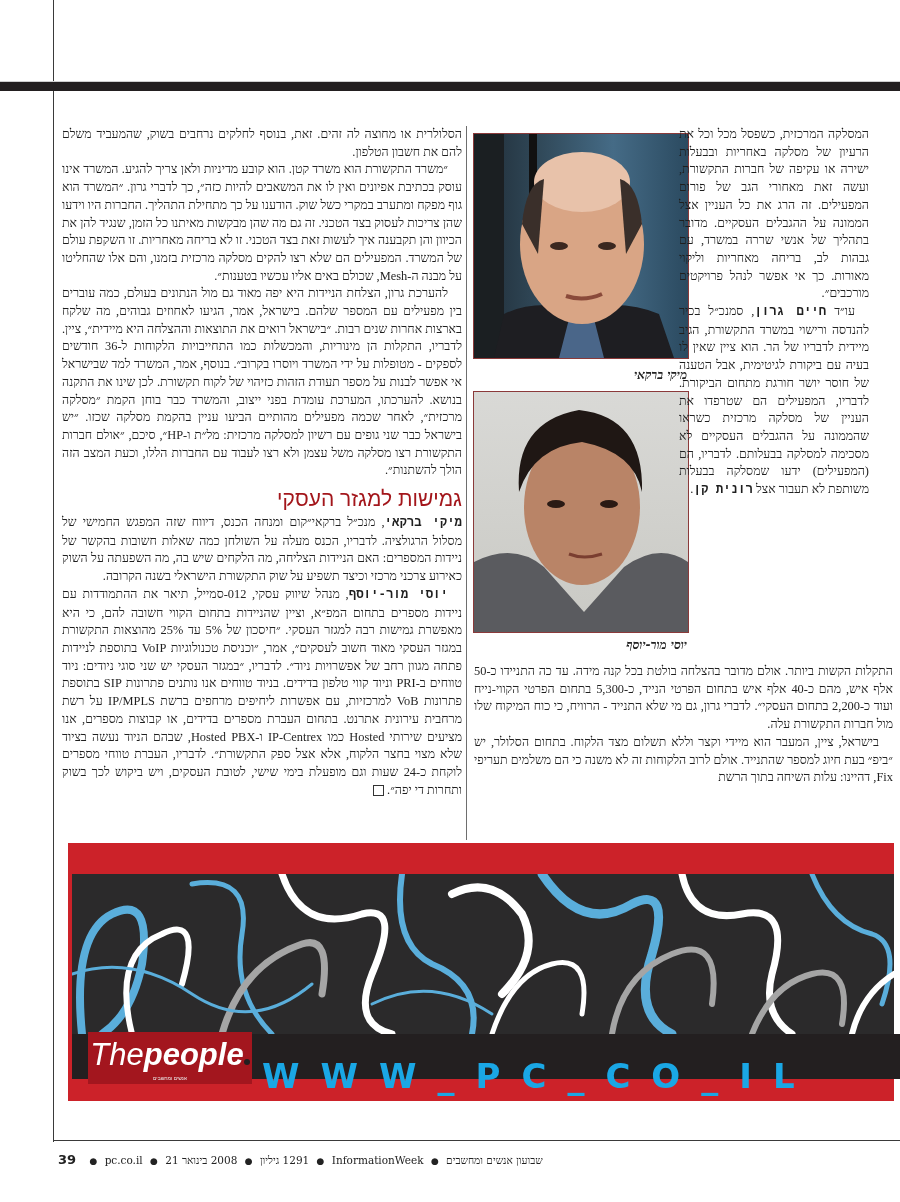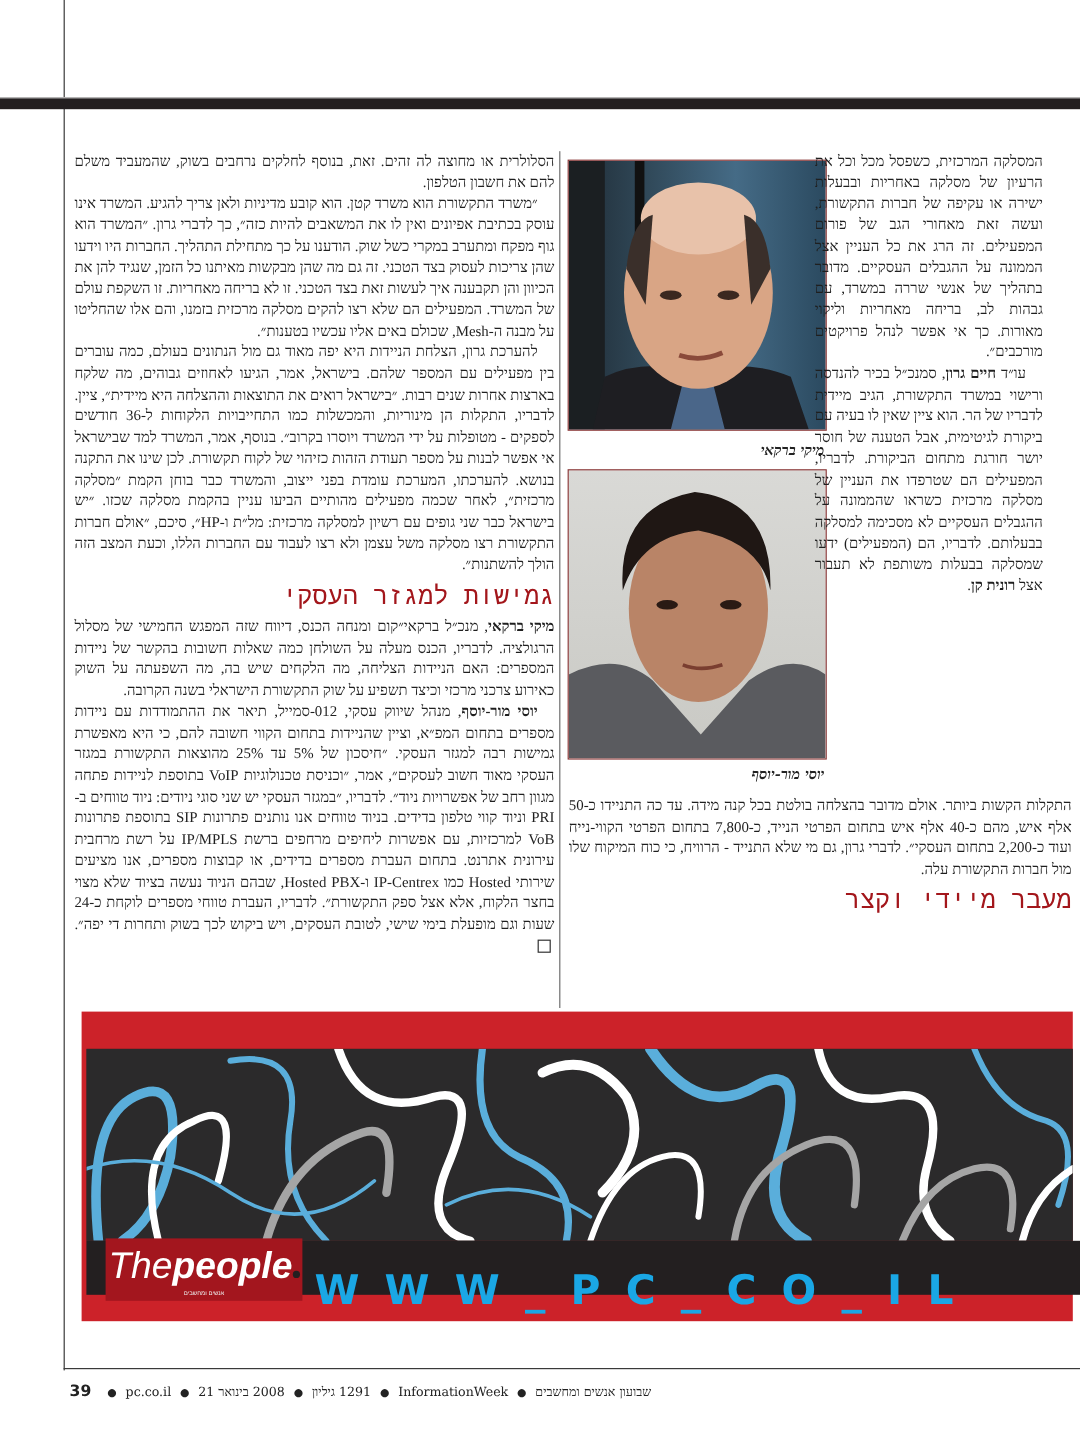--- a/index.html
+++ b/index.html
@@ -12,24 +12,24 @@
   .topbar { position:absolute; left:0; top:81px; width:900px; height:9px; background:#231f20; border-top:1px solid #cfcfcf; }
   .coldiv { position:absolute; left:466px; top:126px; width:1px; height:714px; background:#6e6e6e; }
 
   .col {
     position:absolute; direction:rtl; text-align:justify;
     font-family:"Liberation Serif", serif; font-size:12.4px; line-height:17.7px;
     color:#1f1f1f;
   }
   .col p { margin:0; text-indent:14px; }
   .col p.noind { text-indent:0; }
-  .col b { font-weight:bold; }
+  .col b { font-weight:bold;font-family:Liberation Mono, monospace; }
   .col h2 {
     margin:6px 0 2px 0; font-weight:normal; color:#a3161b;
-    font-family:Liberation Mono, monospace; font-size:21px; line-height:26px; text-align:right;
+    font-family:Liberation Sans, sans-serif; font-size:21px; line-height:26px; text-align:right;
   }
 
   #left-col { left:62px; top:126px; width:400px; }
   #right-top { left:679px; top:126px; width:190px; }
   #right-bottom { left:474px; top:663px; width:419px; }
 
   .photo { position:absolute; border:1px solid #8b3a3a; overflow:hidden; }
   #photo-1 { left:473px; top:133px; width:214px; height:224px;
     background:linear-gradient(90deg,#1f2b35 0%,#304858 30%,#456b86 65%,#2b4a60 100%); }
   #photo-2 { left:473px; top:391px; width:214px; height:240px;
@@ -104,22 +104,22 @@
   </svg>
 </div>
 <div class="caption" id="caption-2">יוסי מור-יוסף</div>
 
 <div class="col" id="right-top">
   <p class="noind">המסלקה המרכזית, כשפסל מכל וכל את הרעיון של מסלקה באחריות ובבעלות ישירה או עקיפה של חברות התקשורת, ועשה זאת מאחורי הגב של פורום המפעילים. זה הרג את כל העניין אצל הממונה על ההגבלים העסקיים. מדובר בתהליך של אנשי שררה במשרד, עם גבהות לב, בריחה מאחריות וליקוי מאורות. כך אי אפשר לנהל פרויקטים מורכבים״.</p>
   <p><span>עו״ד </span><b>חיים גרון</b><span>, סמנכ״ל בכיר להנדסה ורישוי במשרד התקשורת, הגיב מיידית לדבריו של הר. הוא ציין שאין לו בעיה עם ביקורת לגיטימית, אבל הטענה של חוסר יושר חורגת מתחום הביקורת. לדבריו, המפעילים הם שטרפדו את העניין של מסלקה מרכזית כשראו שהממונה על ההגבלים העסקיים לא מסכימה למסלקה בבעלותם. לדבריו, הם (המפעילים) ידעו שמסלקה בבעלות משותפת לא תעבור אצל </span><b>רונית קן</b><span>.</span></p>
 </div>
 
 <div class="col" id="right-bottom">
-  <p class="noind">התקלות הקשות ביותר. אולם מדובר בהצלחה בולטת בכל קנה מידה. עד כה התניידו כ-50 אלף איש, מהם כ-40 אלף איש בתחום הפרטי הנייד, כ-7,800 בתחום הפרטי הקווי-נייח ועוד כ-2,200 בתחום העסקי״. לדברי גרון, גם מי שלא התנייד - הרוויח, כי כוח המיקוח שלו מול חברות התקשורת עלה.</p>
-  <h2>מעבר מיידי וקצר</h2>
+  <p class="noind">התקלות הקשות ביותר. אולם מדובר בהצלחה בולטת בכל קנה מידה. עד כה התניידו כ-50 אלף איש, מהם כ-40 אלף איש בתחום הפרטי הנייד, כ-5,300 בתחום הפרטי הקווי-נייח ועוד כ-2,200 בתחום העסקי״. לדברי גרון, גם מי שלא התנייד - הרוויח, כי כוח המיקוח שלו מול חברות התקשורת עלה.</p>
+  <p>בישראל, ציין, המעבר הוא מיידי וקצר וללא תשלום מצד הלקוח. בתחום הסלולר, יש ״ביפ״ בעת חיוג למספר שהתנייד. אולם לרוב הלקוחות זה לא משנה כי הם משלמים תעריפי Fix, דהיינו: עלות השיחה בתוך הרשת</p>
 </div>
 
 <div id="ad">
   <div id="ad-art">
     <svg width="822" height="160" viewBox="0 0 822 160">
       <rect width="822" height="160" fill="#2b2a2b"></rect>
       <g fill="none" stroke-linecap="round">
         <path d="M10 160 Q0 60 40 40 Q80 20 70 90 Q60 140 30 160" stroke="#5aaedb" stroke-width="8"></path>
         <path d="M60 160 Q40 80 90 60 Q130 40 110 110" stroke="#ffffff" stroke-width="6"></path>
         <path d="M120 10 Q180 0 170 60 Q160 120 200 160" stroke="#5aaedb" stroke-width="5"></path>

